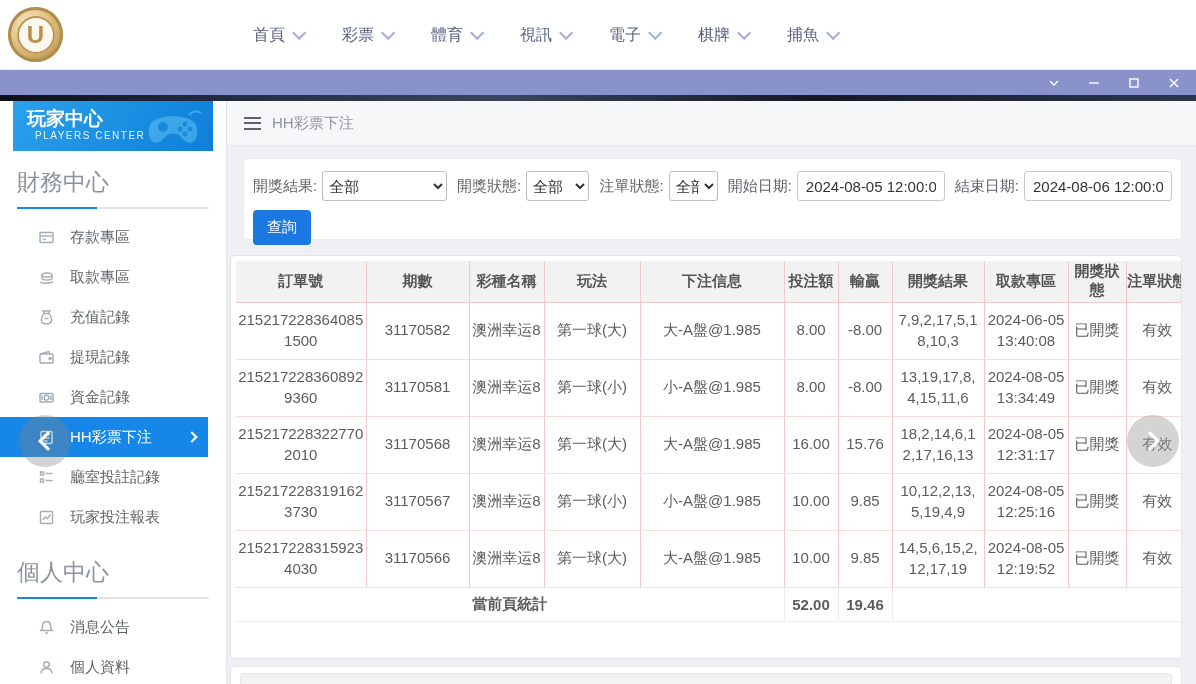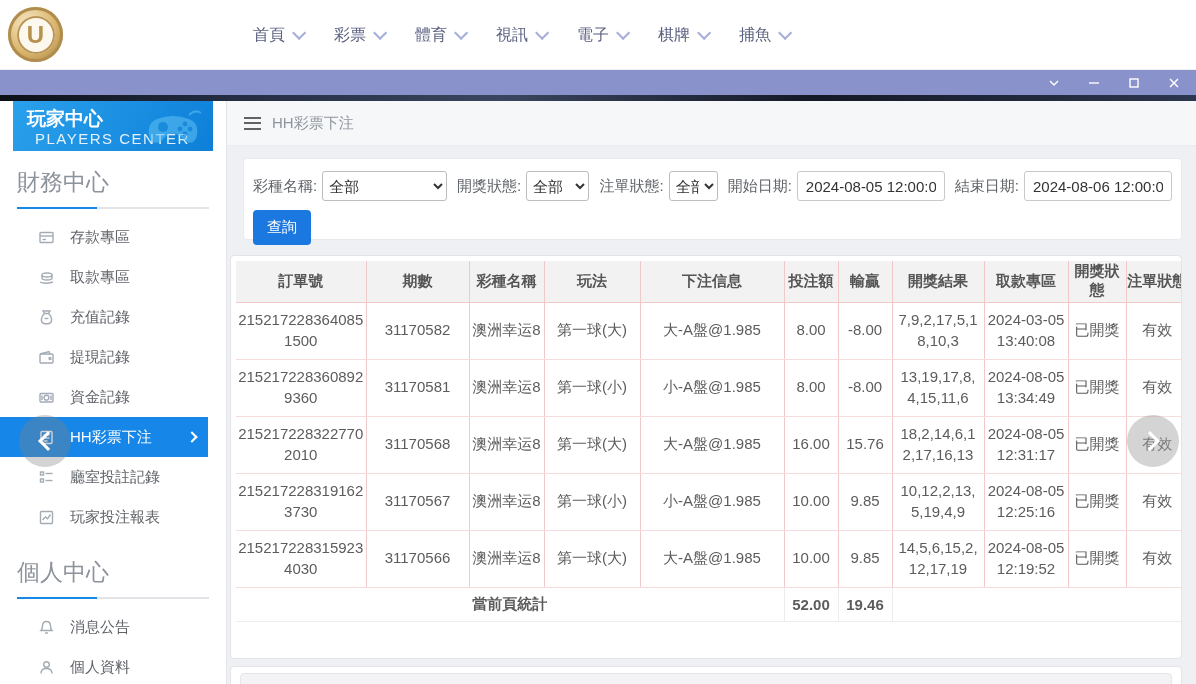--- a/index.html
+++ b/index.html
@@ -6,37 +6,37 @@
   html,body { width:1196px; height:684px; overflow:hidden; }
   body { font-family:"Liberation Sans","DejaVu Sans",sans-serif; background:#eef0f4; color:#5c5c5c; }
   .app { position:relative; width:1196px; height:684px; overflow:hidden; }
 
   
   .top-header { position:absolute; left:0; top:0; width:1196px; height:70px; background:#fff; border-bottom:1px solid #f0f0f0; }
   .logo { position:absolute; left:8px; top:7px; display:flex; align-items:center; gap:8px; }
   .logo-coin { width:55px; height:55px; border-radius:50%; background:radial-gradient(circle at 35% 30%, #f7e6c3, #d9b56b 55%, #9c7a3c); display:flex; align-items:center; justify-content:center; box-shadow:inset 0 0 0 3px #b08d4f; }
   .logo-coin-inner { width:38px; height:38px; border-radius:50%; background:#fdf8ee; box-shadow:inset 0 0 0 2px #bb9455; display:flex; align-items:center; justify-content:center; font-weight:bold; font-size:24px; color:#b8904e; }
   .logo-text { font-size:27px; font-weight:800; letter-spacing:0.5px; background:linear-gradient(180deg,#c9a368,#8a6a38); -webkit-background-clip:text; background-clip:text; color:transparent; }
-  .main-nav { position:absolute; left:253px; top:0; height:70px; display:flex; align-items:center; gap:32px; }
+  .main-nav { position:absolute; left:253px; top:0; height:70px; display:flex; align-items:center; gap:40px; }
   .nav-item { display:flex; align-items:center; gap:7px; font-size:16px; color:#5a6080; cursor:pointer; }
   .nav-chevron { width:10px; height:10px; border-right:2px solid #a5aed8; border-bottom:2px solid #a5aed8; transform:rotate(45deg) translateY(-3px); }
 
   
   .titlebar { position:absolute; left:0; top:70px; width:1196px; height:25px; background:#8a92cb; display:flex; justify-content:flex-end; align-items:center; gap:24px; padding-right:14px; }
   .win-btn { width:16px; height:16px; display:flex; align-items:center; justify-content:center; cursor:pointer; }
   .win-btn svg { display:block; }
 
   
   .dark-strip { position:absolute; left:0; top:95px; width:1196px; height:6px; background:linear-gradient(90deg,#0c1016,#222b40 18%,#3a455f 42%,#141925 68%,#2c364e 100%); }
 
   
   .sidebar { position:absolute; left:0; top:101px; width:227px; height:583px; background:#fff; border-right:1px solid #e4e5e9; overflow:hidden; }
   .sidebar-header { margin:0 13px; height:50px; background:linear-gradient(120deg,#2aa1ec,#0d7fd8); position:relative; padding:7px 0 0 14px; overflow:hidden; }
   .sidebar-title { font-size:19px; font-weight:bold; color:#fff; line-height:22px; }
-  .sidebar-subtitle { font-size:15px; letter-spacing:1.5px; color:rgba(255,255,255,0.88);padding-left:8px; }
+  .sidebar-subtitle { font-size:10px; letter-spacing:1.5px; color:rgba(255,255,255,0.88);padding-left:8px; }
   .gamepad { position:absolute; right:8px; top:4px; opacity:0.55; }
   .section-heading { font-size:23px; color:#8d939c; padding:16px 0 0 17px; }
   .section-divider { height:2px; background:#e3e4e7; margin:9px 17px 4px 17px; position:relative; }
   .section-divider::before { content:""; position:absolute; left:0; top:0; width:80px; height:2px; background:#1788e8; }
   .menu { list-style:none; padding:4px 0; }
   .menu-item { height:40px; display:flex; align-items:center; gap:15px; padding-left:38px; font-size:15px; color:#5f6368; cursor:pointer; position:relative; }
   .menu-item .mi-icon { width:17px; height:17px; flex:0 0 17px; }
   .menu-item .mi-icon svg { display:block; stroke:#a3abb5; fill:none; stroke-width:1.4; }
   .menu-item.active { background:#1687e8; color:#fff; margin:0 18px 0 0; padding-left:38px; }
   .menu-item.active .mi-icon svg { stroke:#fff; }
@@ -310,21 +310,21 @@
       <span class="ham-icon">
           <span></span>
           <span></span>
           <span></span>
         </span>
       <span class="breadcrumb-title">HH彩票下注</span>
     </div>
 
     <div class="filter-panel">
       <div class="filter-row">
-        <span class="f-label">彩種名稱:</span>
+        <span class="f-label">開獎結果:</span>
         <select class="sel-lottery"><option>全部</option></select>
         <span class="f-label gap">開獎狀態:</span>
         <select class="sel-draw"><option>全部</option></select>
         <span class="f-label gap">注單狀態:</span>
         <select class="sel-order"><option>全部</option></select>
         <span class="f-label gap">開始日期:</span>
         <input type="text" class="date-input" value="2024-08-05 12:00:00" style="">
         <span class="f-label gap">結束日期:</span>
         <input type="text" class="date-input" value="2024-08-06 12:00:00" style="">
       </div>
@@ -364,21 +364,21 @@
         <tbody class="data">
           <tr>
             <td class="break">2152172283640851500</td>
             <td>31170582</td>
             <td>澳洲幸运8</td>
             <td>第一球(大)</td>
             <td>大-A盤@1.985</td>
             <td>8.00</td>
             <td>-8.00</td>
             <td class="break">7,9,2,17,5,18,10,3</td>
-            <td>2024-03-05 13:40:08</td>
+            <td>2024-06-05 13:40:08</td>
             <td>已開獎</td>
             <td>有效</td>
           </tr>
           <tr>
             <td class="break">2152172283608929360</td>
             <td>31170581</td>
             <td>澳洲幸运8</td>
             <td>第一球(小)</td>
             <td>小-A盤@1.985</td>
             <td>8.00</td>

